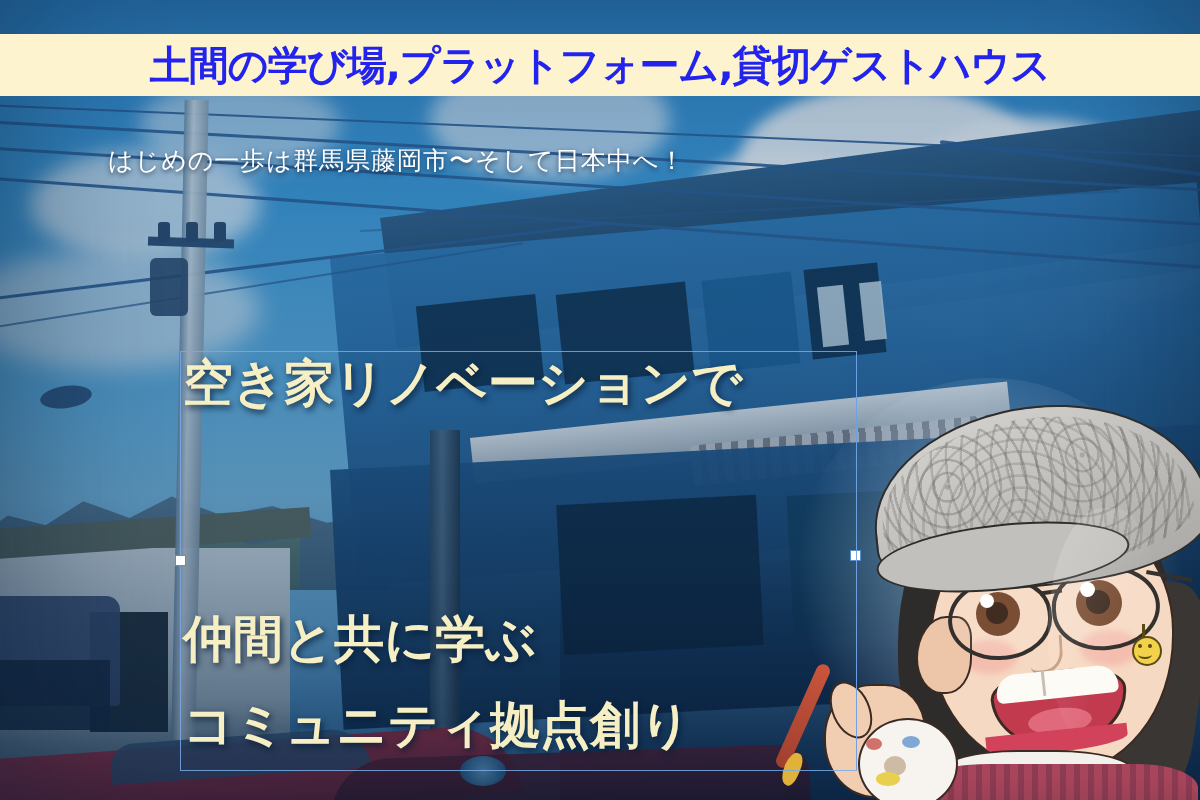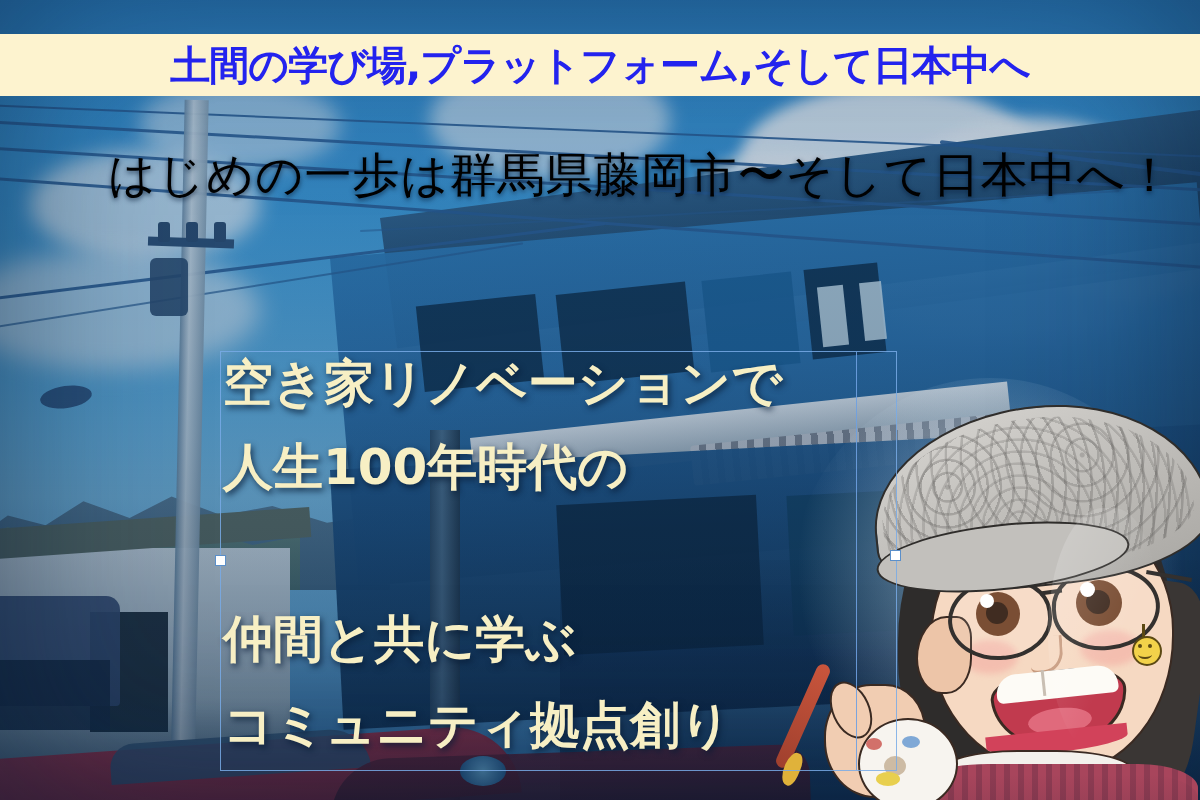--- a/index.html
+++ b/index.html
@@ -167,35 +167,34 @@
   }
   .top-banner .txt{
     color:#2323EE;font-weight:bold;font-size:40px;letter-spacing:-1px;
     white-space:nowrap;line-height:1;
     font-family:"DejaVu Sans","Liberation Sans",sans-serif;
   }
 
   
   .subtitle{
     position:absolute;left:108px;top:144px;
-    color:#000000;font-size:47px;letter-spacing:1px;white-space:nowrap;
+    color:#ffffff;font-size:25px;letter-spacing:1px;white-space:nowrap;
     text-shadow:0 2px 5px rgba(8,30,58,.75);
   }
   .maintitle{
     position:absolute;left:100px;top:192px;
     color:#FBF3D2;font-size:78px;font-weight:bold;white-space:nowrap;line-height:1.05;
     text-shadow:3px 4px 7px rgba(8,28,54,.85);
   }
 
   
   .textbox{
     position:absolute;left:181px;top:352px;width:675px;height:418px;
     outline:1px solid rgba(120,170,230,.85);
     box-sizing:border-box;
-    margin-left:40px;
   }
   .textbox .line{
     color:#F7EFC4;font-size:50px;font-weight:bold;white-space:nowrap;line-height:1;
     text-shadow:2px 3px 6px rgba(8,28,54,.8);
     position:absolute;left:2px;
   }
   .ln0{top:6px;}
   .ln1{top:90px;}
   .ln2{top:176px;left:-6px;}
   .ln3{top:262px;}
@@ -365,21 +364,21 @@
     <div class="car"></div>
     <div class="car-glass"></div>
     <div class="car2"></div>
     <div class="headlamp"></div>
 
     <div class="tint"></div>
     <div class="vignette"></div>
   </div>
 
   <div class="top-banner">
-    <span class="txt">土間の学び場,プラットフォーム,そして日本中へ</span>
+    <span class="txt">土間の学び場,プラットフォーム,貸切ゲストハウス</span>
   </div>
 
   <div class="subtitle">はじめの一歩は群馬県藤岡市〜そして日本中へ！</div>
 
   <div class="chara">
     <div class="glow"></div>
     <div class="hair"></div>
     <div class="hair-fall"></div>
     <div class="face"></div>
     <div class="cheekL"></div>
@@ -428,21 +427,20 @@
     <div class="thumb"></div>
     <div class="palette"></div>
     <div class="p-hole"></div>
     <div class="p-y"></div>
     <div class="p-b"></div>
     <div class="p-r"></div>
   </div>
 
   <div class="textbox">
     <div class="line ln0">空き家リノベーションで</div>
-    <div class="line ln1">人生100年時代の</div>
     <div class="line ln4">コミュニティ拠点創り</div>
     <div class="line ln3">仲間と共に学ぶ</div>
     <div class="handle h-left"></div>
     <div class="handle h-right"></div>
   </div>
   <div class="sel-guide"></div>
 
 </div>
 
 </body></html>

